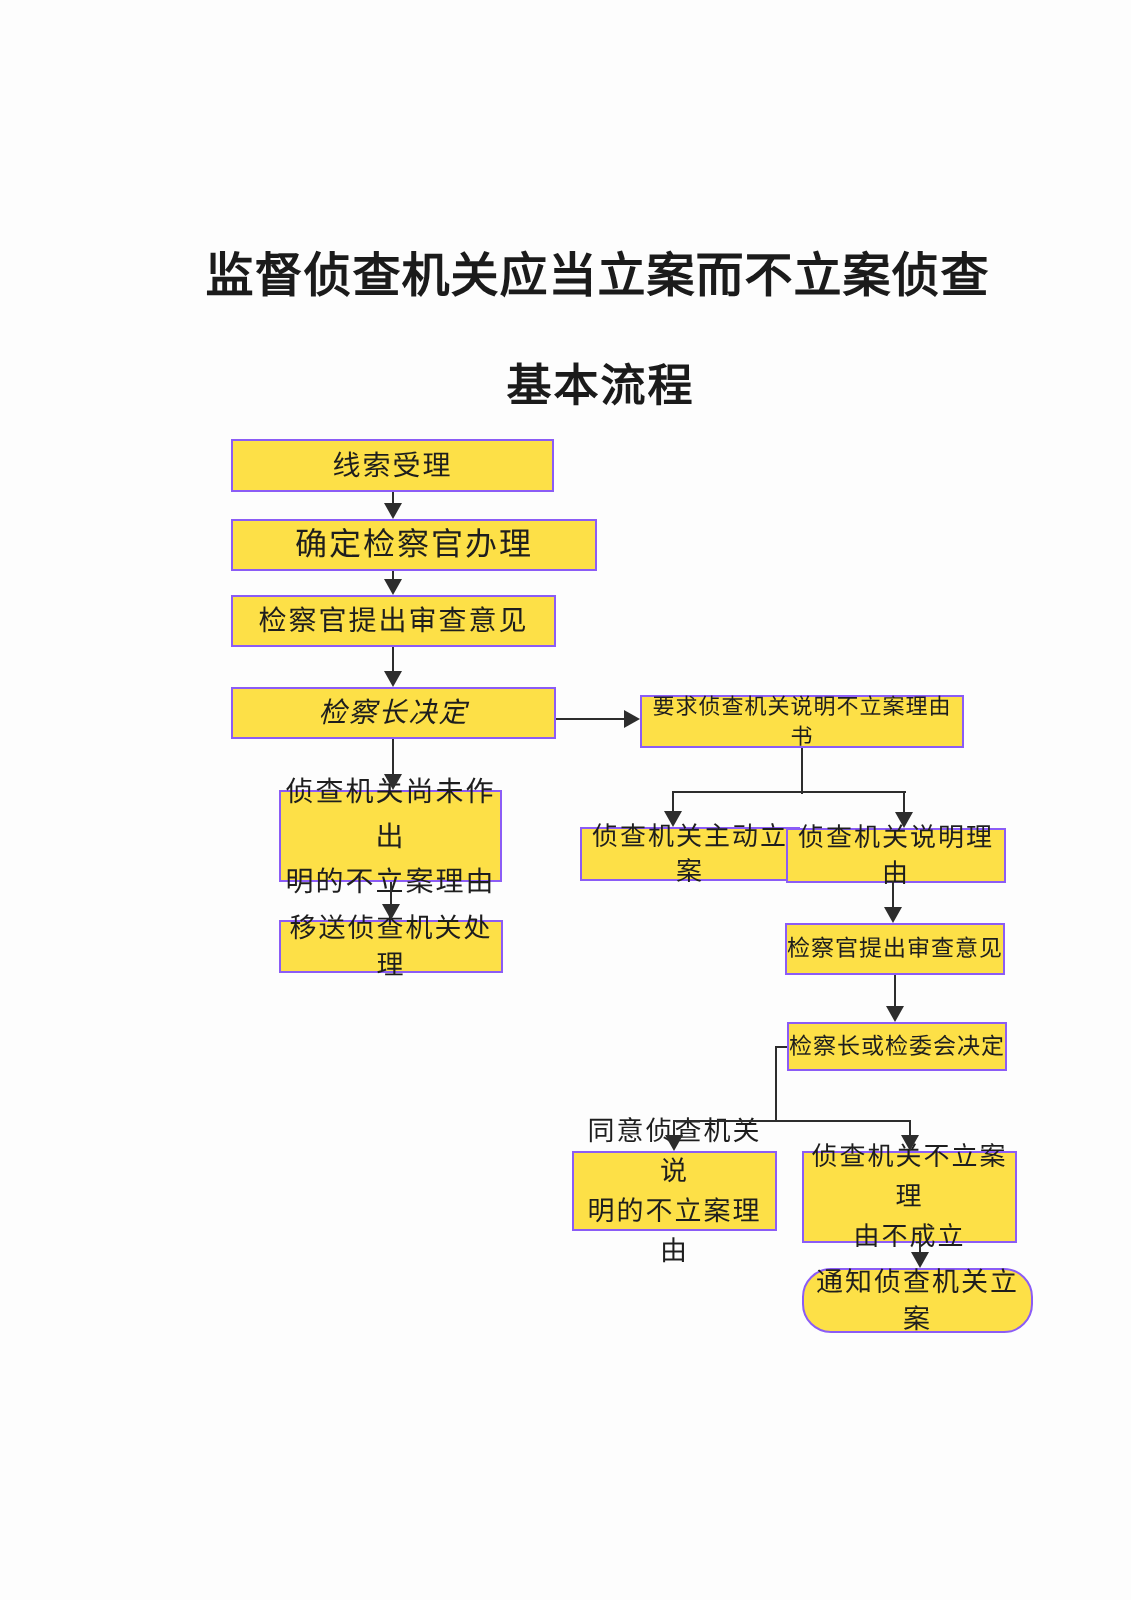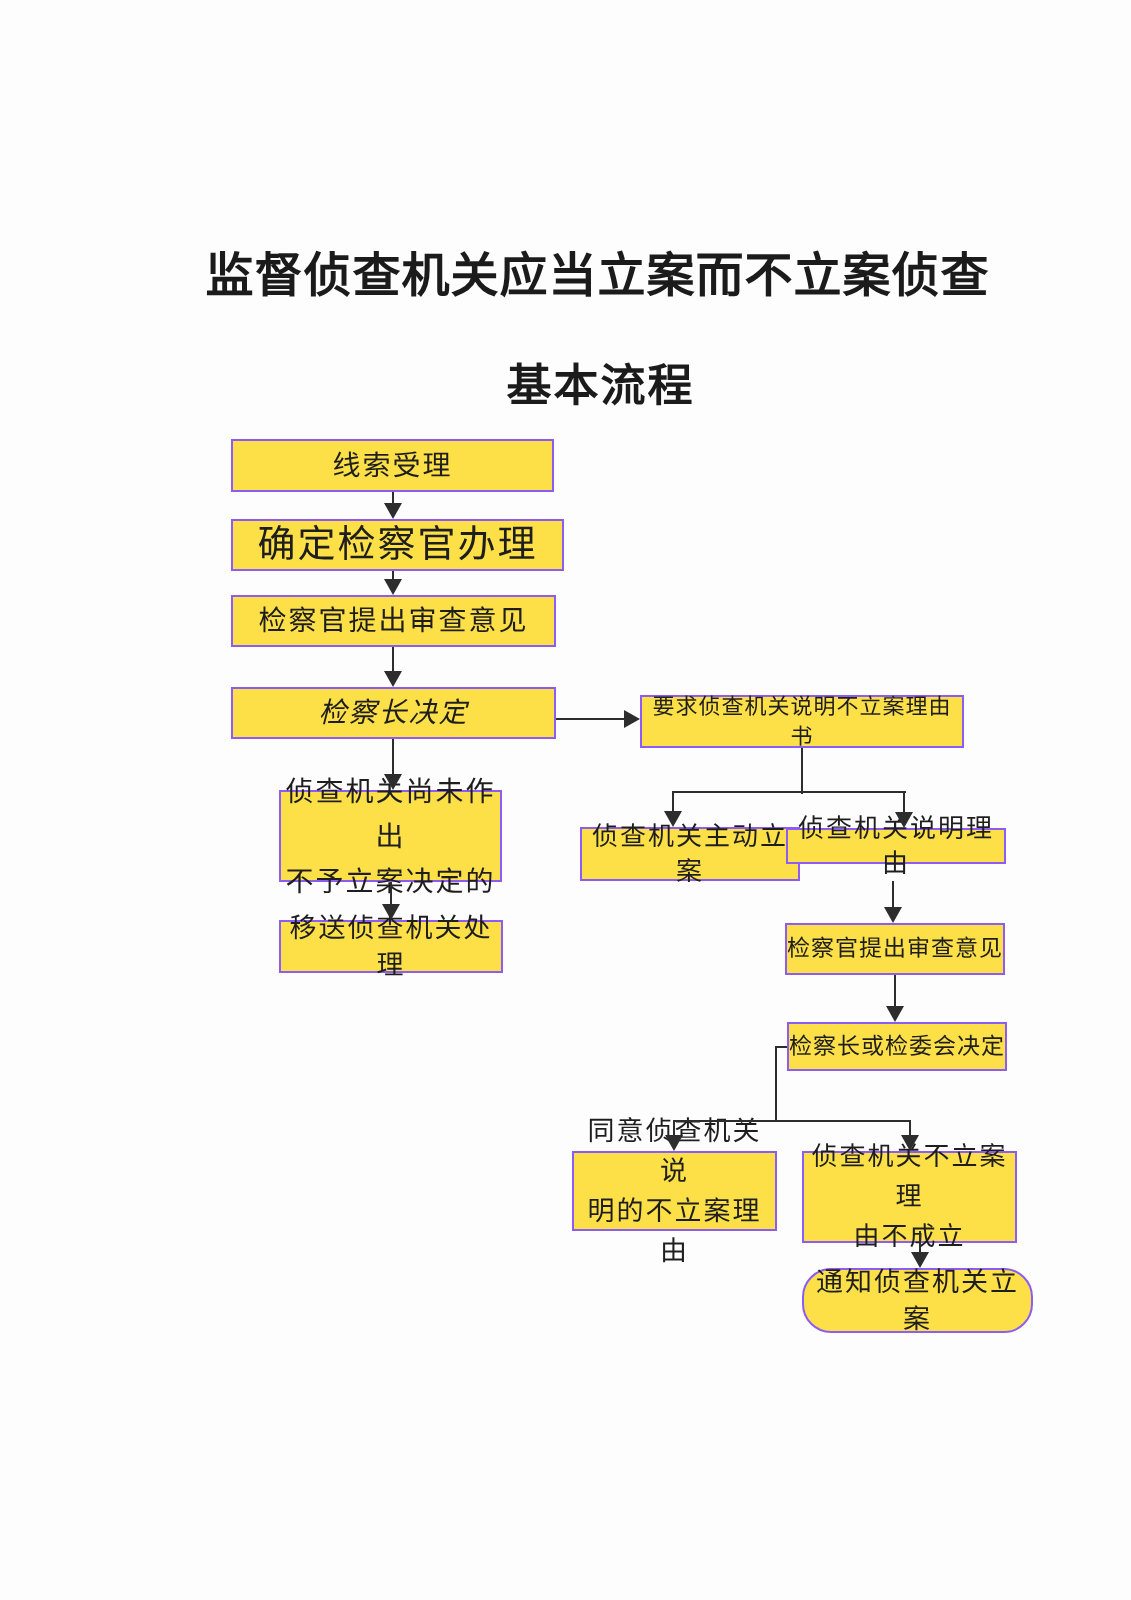--- a/index.html
+++ b/index.html
@@ -67,36 +67,36 @@
 </head>
 <body>
 
 <div class="page">
 
   <div class="title">监督侦查机关应当立案而不立案侦查</div>
   <div class="subtitle">基本流程</div>
 
   <div class="node" style="left:231px;top:439px;width:323px;height:53px;font-size:28px;">线索受理</div>
 
-  <div class="node" style="left:231px;top:519px;width:333px;height:52px;font-size:38px;">确定检察官办理</div>
+  <div class="node" style="left:231px;top:519px;width:366px;height:52px;font-size:32px;">确定检察官办理</div>
 
   <div class="node" style="left:231px;top:595px;width:325px;height:52px;font-size:28px;">检察官提出审查意见</div>
 
   <div class="node" style="left:231px;top:687px;width:325px;height:52px;font-size:28px;font-style:italic;">检察长决定</div>
 
   <div class="node" style="left:279px;top:790px;width:223px;height:92px;font-size:28px;line-height:45px;">侦查机关尚未作出
-不予立案决定的</div>
+明的不立案理由</div>
 
   <div class="node" style="left:279px;top:920px;width:224px;height:53px;font-size:27px;">移送侦查机关处理</div>
 
   <div class="node" style="left:640px;top:695px;width:324px;height:53px;font-size:22px;letter-spacing:1px;">要求侦查机关说明不立案理由书</div>
 
   <div class="node" style="left:556px;top:827px;width:220px;height:54px;font-size:26px;margin-left:24px;">侦查机关主动立案</div>
 
-  <div class="node" style="left:786px;top:828px;width:220px;height:36px;font-size:26px;">侦查机关说明理由</div>
+  <div class="node" style="left:786px;top:828px;width:220px;height:55px;font-size:26px;">侦查机关说明理由</div>
 
   <div class="node" style="left:785px;top:923px;width:220px;height:52px;font-size:23px;letter-spacing:1px;">检察官提出审查意见</div>
 
   <div class="node" style="left:787px;top:1022px;width:220px;height:49px;font-size:23px;letter-spacing:1px;">检察长或检委会决定</div>
 
   <div class="node" style="left:572px;top:1151px;width:205px;height:80px;font-size:27px;line-height:40px;">同意侦查机关说
 明的不立案理由</div>
 
   <div class="node" style="left:802px;top:1151px;width:215px;height:92px;font-size:26px;line-height:40px;">侦查机关不立案理
 由不成立</div>

